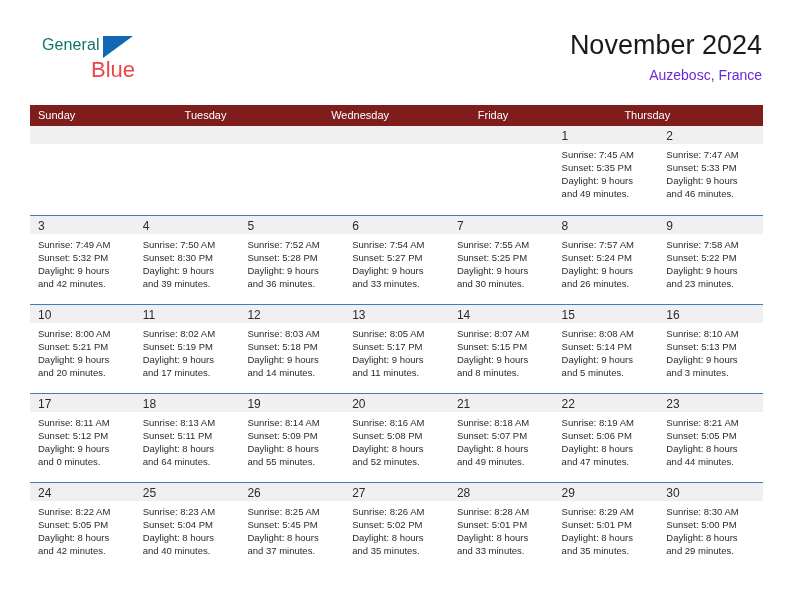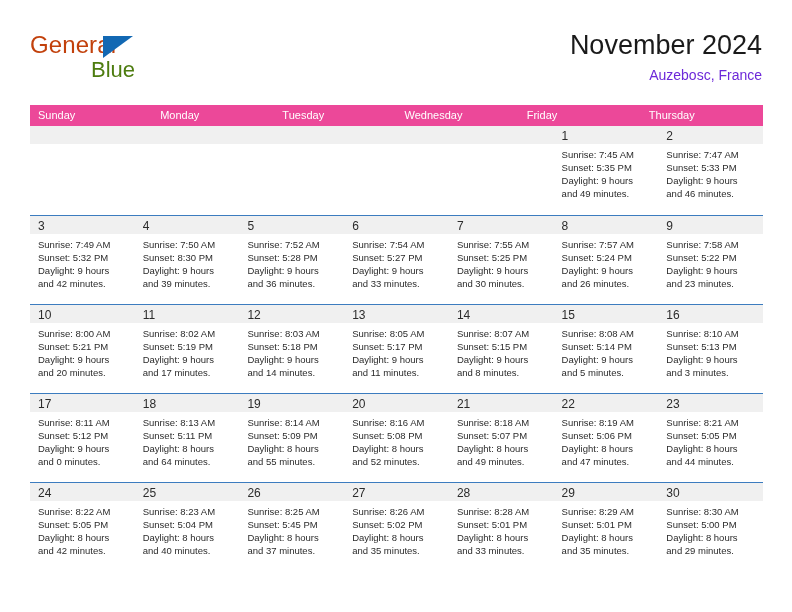--- a/index.html
+++ b/index.html
@@ -31,44 +31,44 @@
 
   .logo {
     position: absolute;
     left: 0;
     top: 4px;
     width: 150px;
     height: 56px;
   }
   .logo-general {
     position: absolute;
-    left: 0;
+    left: 12px;
     top: 0;
-    font-size: 24px;
+    font-size: 16px;
     line-height: 26px;
-    color: #c2410c;
+    color: #0f766e;
     letter-spacing: 0.1px;
     font-weight: 400;
   }
   .logo-triangle {
     position: absolute;
     left: 73px;
     top: 4px;
     width: 0;
     height: 0;
     border-left: 30px solid #1268b3;
     border-bottom: 22px solid transparent;
   }
   .logo-blue {
     position: absolute;
     left: 61px;
     top: 26px;
     font-size: 22px;
     line-height: 24px;
-    color: #4d7c0f;
+    color: #ef4444;
     font-weight: 400;
   }
 
   .title-block {
     position: absolute;
     right: 0;
     top: 0;
     text-align: right;
   }
   .cal-title {
@@ -90,21 +90,21 @@
   
   .calendar {
     position: absolute;
     left: 30px;
     top: 105px;
     width: 733px;
   }
 
   .dow-row {
     display: flex;
-    background: #ec4899;
+    background: #7f1d1d;
     height: 21px;
   }
   .dow-cell {
     flex: 1 1 0;
     color: #ffffff;
     font-size: 11px;
     line-height: 21px;
     padding-left: 8px;
     box-sizing: border-box;
     overflow: hidden;
@@ -169,21 +169,20 @@
     <div class="title-block">
       <div class="cal-title">November 2024</div>
       <div class="cal-subtitle">Auzebosc, France</div>
     </div>
 
   </div>
 
   <div class="calendar">
     <div class="dow-row" id="dow-row">
         <div class="dow-cell">Sunday</div>
-        <div class="dow-cell">Monday</div>
         <div class="dow-cell">Tuesday</div>
         <div class="dow-cell">Wednesday</div>
         <div class="dow-cell">Friday</div>
         <div class="dow-cell">Thursday</div>
       </div>
     <div id="weeks-container">
         <div class="week-row first">
           <div class="day-cell empty">
             <div class="day-number-band"><span class="day-number"></span></div>
           </div>

